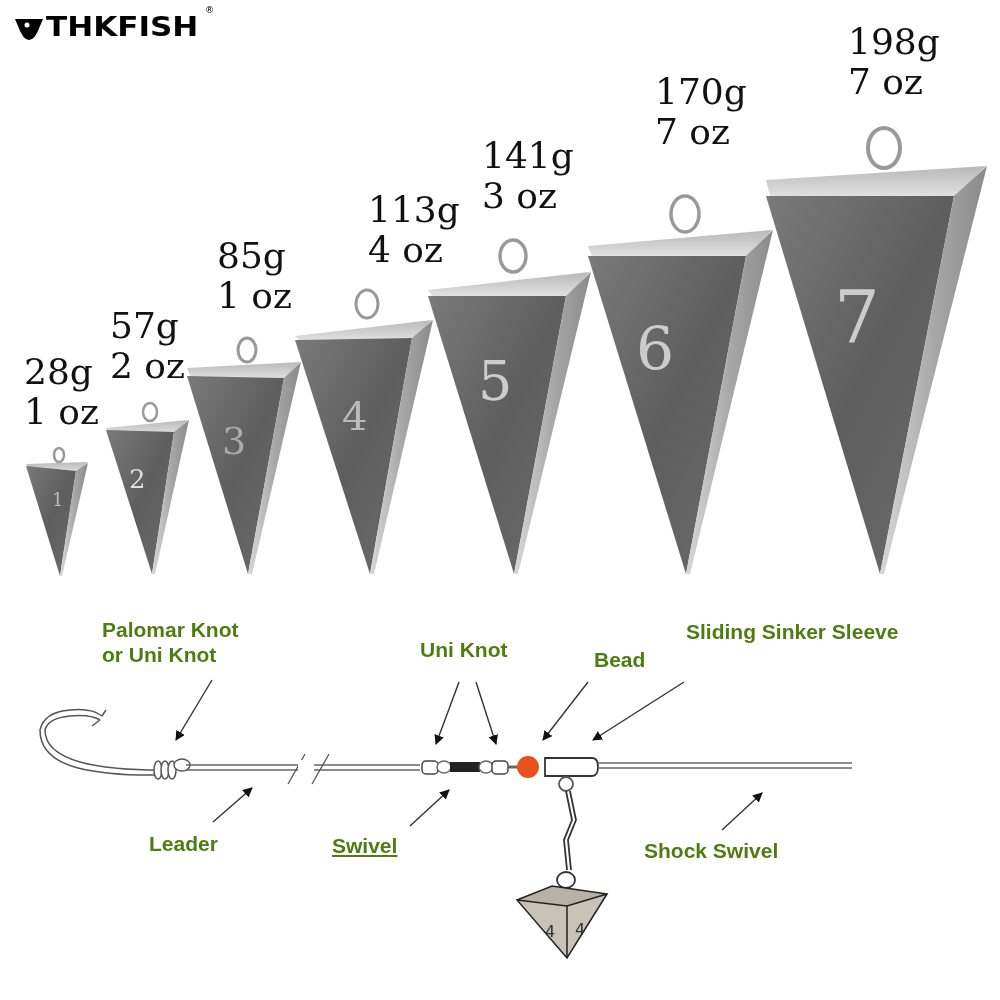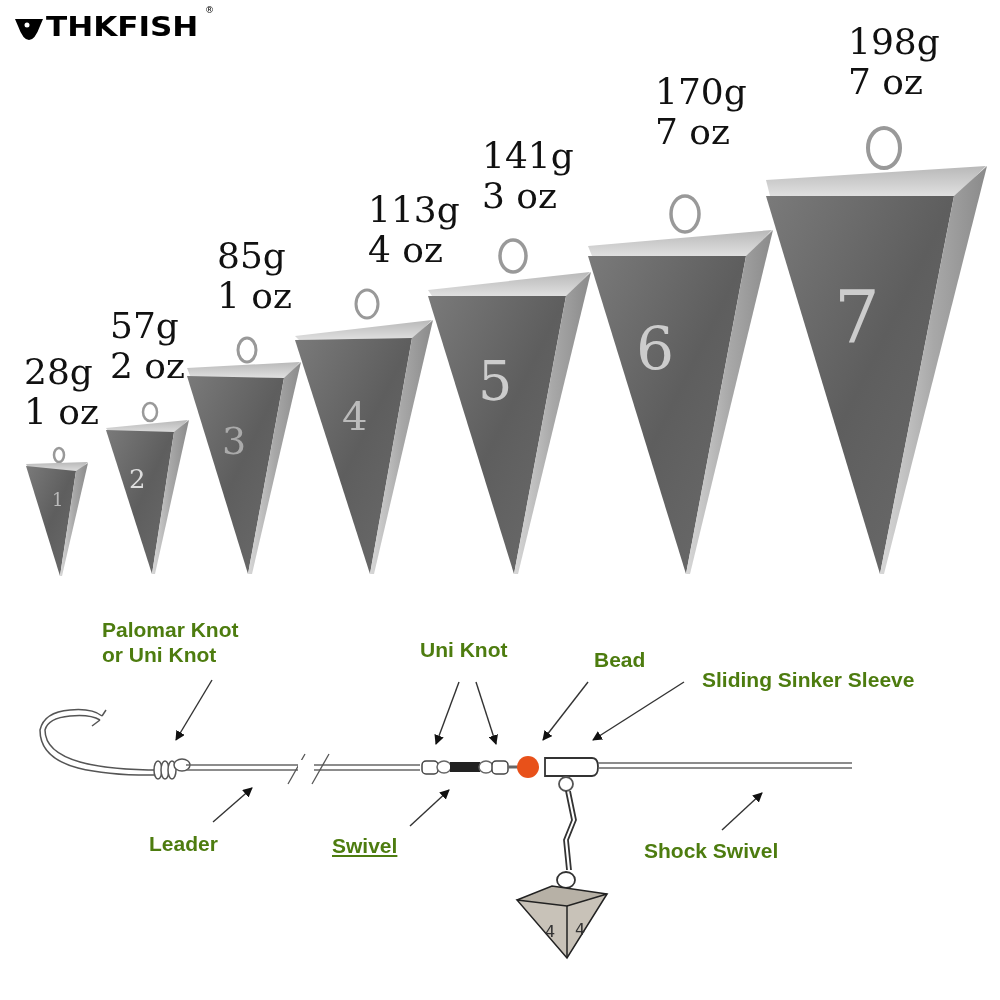--- a/index.html
+++ b/index.html
@@ -128,21 +128,21 @@
     <text x="834" y="342" font-family="DejaVu Serif, serif" font-size="72" fill="#ccc">7</text>
   </g>
 </svg>
 
 <div class="diagram-label" style="left:102px; top:617px;">
   <div>Palomar Knot</div>
   <div>or Uni Knot</div>
 </div>
 <div class="diagram-label" style="left:420px; top:637px;">Uni Knot</div>
 <div class="diagram-label" style="left:594px; top:647px;">Bead</div>
-<div class="diagram-label" style="left:686px; top:667px;margin-left:16px;">Sliding Sinker Sleeve</div>
+<div class="diagram-label" style="left:686px; top:619px;">Sliding Sinker Sleeve</div>
 <div class="diagram-label" style="left:149px; top:831px;">Leader</div>
 <div class="diagram-label" style="left:332px; top:833px;text-decoration:underline;">Swivel</div>
 <div class="diagram-label" style="left:644px; top:838px;">Shock Swivel</div>
 
 <svg class="overlay" width="1000" height="1000" viewBox="0 0 1000 1000">
   <defs>
     <marker id="arrow" viewBox="0 0 10 10" refX="9" refY="5" markerWidth="7" markerHeight="7" orient="auto-start-reverse">
       <path d="M0,0 L10,5 L0,10 Z" fill="#111"></path>
     </marker>
   </defs>

